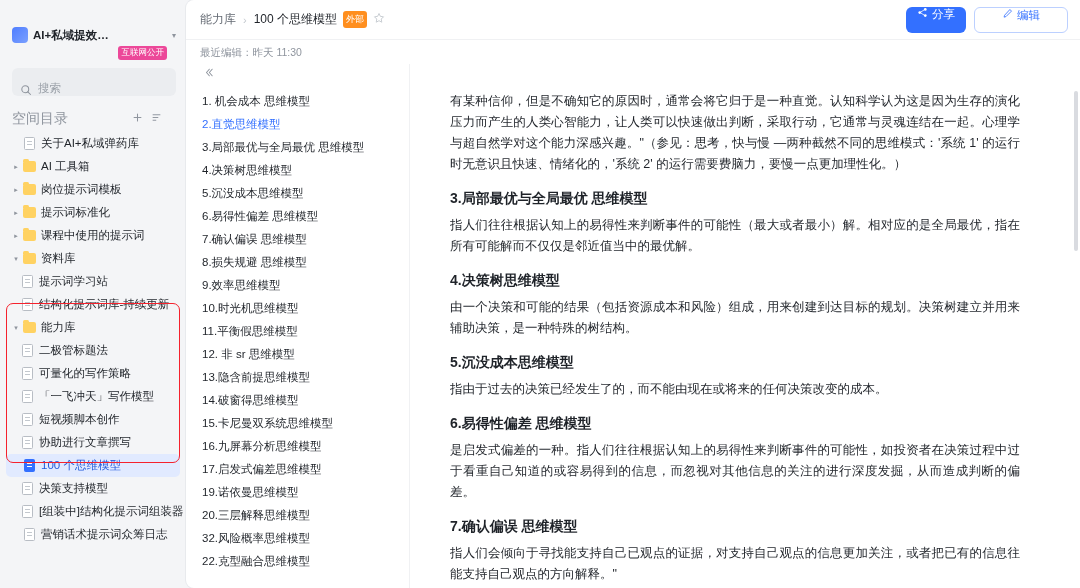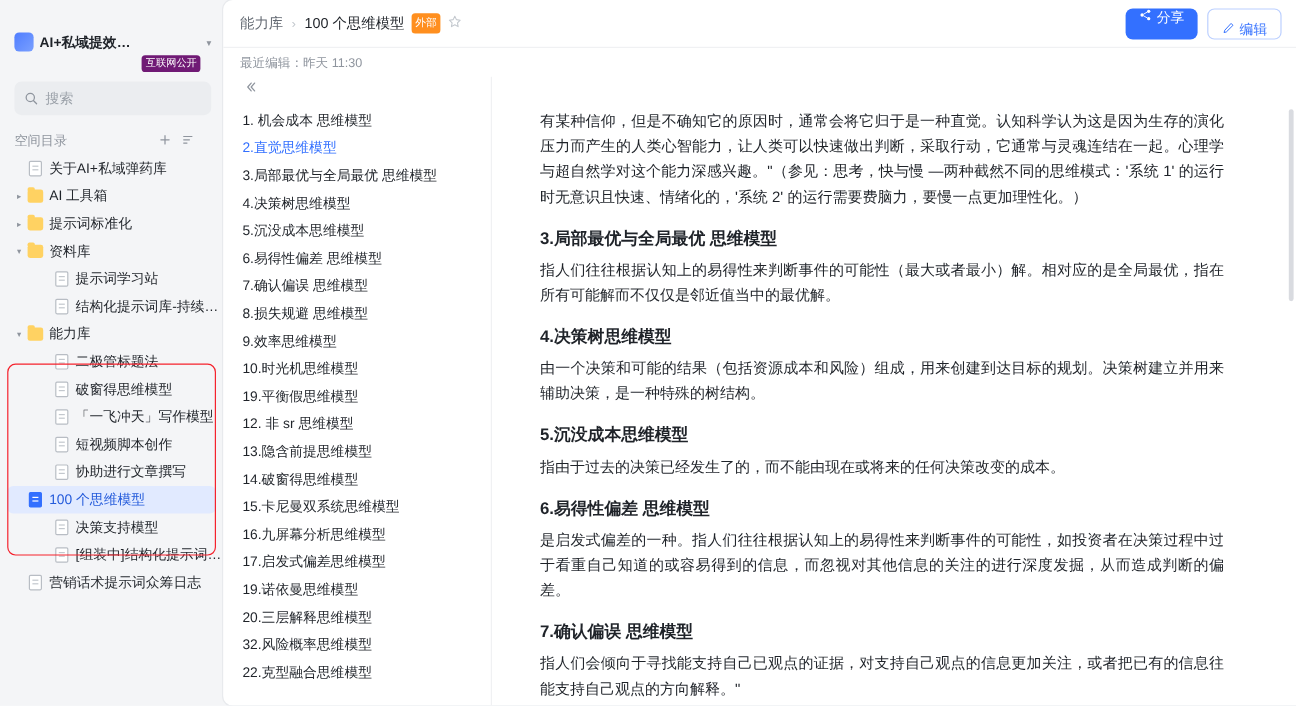--- a/index.html
+++ b/index.html
@@ -45,50 +45,50 @@
     color: #1f2329;
     font-weight: 600;
     white-space: nowrap;
     overflow: hidden;
     text-overflow: ellipsis;
     max-width: 92px;
   }
   .ws-badge {
     font-size: 8.5px;
     color: #fff;
-    background: #701a75;
+    background: #ec4899;
     border-radius: 3px;
     padding: 1px 3px;
     white-space: nowrap;
     flex: 0 0 auto;
     margin-top: 36px;
   }
   .ws-caret {
     margin-left: auto;
     color: #8f959e;
     font-size: 8px;
   }
   .search-box {
     margin: 0 10px 10px 12px;
     height: 28px;
     background: #ebedf0;
     border-radius: 6px;
     display: flex;
-    align-items: center;
+    align-items: flex-end;
     gap: 6px;
     padding: 0 8px;
   }
   .search-box .sicon { color: #8f959e; font-size: 12px; display:flex; }
   .search-box .stxt { color: #9aa0a8; font-size: 11.5px; }
 
   .sec-title {
     display: flex;
     align-items: center;
     padding: 4px 24px 4px 12px;
-    font-size: 11px;
+    font-size: 14px;
     color: #8f959e;
     justify-content: flex-end;
   }
   .sec-title .lbl { font-weight: 400; }
   .sec-title .acts { margin-left:auto; display:flex; gap:8px; color:#8f959e; font-size:12px; }
 
   .tree { flex: 1 1 auto; overflow: hidden; padding-bottom: 4px; }
   .node {
     display: flex;
     align-items: center;
@@ -108,21 +108,21 @@
     width: 15px; flex: 0 0 15px;
     display: flex; align-items: center; justify-content: center;
     margin-right: 4px;
   }
   .node .nlabel {
     overflow: hidden;
     text-overflow: ellipsis;
     white-space: nowrap;
   }
   .node.indent1 { padding-left: 10px; align-items: center; }
-  .node.indent2 { padding-left: 32px; }
+  .node.indent2 { padding-left: 8px; }
   .node.selected {
     background: #e1eaff;
     border-radius: 5px;
     margin: 0 6px 0 6px;
     padding-left: 16px;
   }
   .node.selected .nlabel { color: #245bdb; font-weight: 500; }
 
   .doc-glyph {
     width: 11px; height: 13px;
@@ -197,22 +197,22 @@
   .btn-share {
     background: #3370ff; color: #fff;
     font-size: 11.5px; border-radius: 6px;
     height: 26px; padding: 0 11px;
     display: flex; gap: 4px;
     border: none; cursor: pointer;
   }
   .btn-edit {
     background: #fff; color: #3370ff;
     font-size: 11.5px; border-radius: 6px;
-    height: 26px; padding: 0 11px;
-    display: flex; align-items: flex-end; gap: 4px;
+    height: 26px; padding: 0 27px;
+    display: flex; align-items: flex-start; gap: 4px;
     border: 1px solid #bcd0ff; cursor: pointer;
   }
   .subbar {
     height: 20px; flex: 0 0 20px;
     display: flex; align-items: flex-end;
     padding: 0 14px;
     font-size: 10.5px; color: #8f959e;
   }
 
   .content {
@@ -339,23 +339,37 @@
           <span class="ficon">
             <span class="folder-glyph"></span>
           </span>
           <span class="nlabel">AI 工具箱</span>
         </div>
         <div class="node indent1">
           <span class="arrow">▸</span>
           <span class="ficon">
             <span class="folder-glyph"></span>
           </span>
+          <span class="nlabel">岗位提示词模板</span>
+        </div>
+        <div class="node indent1">
+          <span class="arrow">▸</span>
+          <span class="ficon">
+            <span class="folder-glyph"></span>
+          </span>
           <span class="nlabel">提示词标准化</span>
         </div>
         <div class="node indent1">
+          <span class="arrow">▸</span>
+          <span class="ficon">
+            <span class="folder-glyph"></span>
+          </span>
+          <span class="nlabel">课程中使用的提示词</span>
+        </div>
+        <div class="node indent1">
           <span class="arrow">▾</span>
           <span class="ficon">
             <span class="folder-glyph"></span>
           </span>
           <span class="nlabel">资料库</span>
         </div>
         <div class="node indent2">
           <span class="arrow"></span>
           <span class="ficon">
             <span class="doc-glyph"></span>
@@ -381,21 +395,21 @@
           <span class="ficon">
             <span class="doc-glyph"></span>
           </span>
           <span class="nlabel">二极管标题法</span>
         </div>
         <div class="node indent2">
           <span class="arrow"></span>
           <span class="ficon">
             <span class="doc-glyph"></span>
           </span>
-          <span class="nlabel">破窗得思维模型</span>
+          <span class="nlabel">可量化的写作策略</span>
         </div>
         <div class="node indent2">
           <span class="arrow"></span>
           <span class="ficon">
             <span class="doc-glyph"></span>
           </span>
           <span class="nlabel">「一飞冲天」写作模型</span>
         </div>
         <div class="node indent2">
           <span class="arrow"></span>
@@ -496,21 +510,21 @@
             <div class="toc-item">1. 机会成本 思维模型</div>
             <div class="toc-item active">2.直觉思维模型</div>
             <div class="toc-item">3.局部最优与全局最优 思维模型</div>
             <div class="toc-item">4.决策树思维模型</div>
             <div class="toc-item">5.沉没成本思维模型</div>
             <div class="toc-item">6.易得性偏差 思维模型</div>
             <div class="toc-item">7.确认偏误 思维模型</div>
             <div class="toc-item">8.损失规避 思维模型</div>
             <div class="toc-item">9.效率思维模型</div>
             <div class="toc-item">10.时光机思维模型</div>
-            <div class="toc-item">19.平衡假思维模型</div>
+            <div class="toc-item">11.平衡假思维模型</div>
             <div class="toc-item">12. 非 sr 思维模型</div>
             <div class="toc-item">13.隐含前提思维模型</div>
             <div class="toc-item">14.破窗得思维模型</div>
             <div class="toc-item">15.卡尼曼双系统思维模型</div>
             <div class="toc-item">16.九屏幕分析思维模型</div>
             <div class="toc-item">17.启发式偏差思维模型</div>
             <div class="toc-item">19.诺依曼思维模型</div>
             <div class="toc-item">20.三层解释思维模型</div>
             <div class="toc-item">32.风险概率思维模型</div>
             <div class="toc-item">22.克型融合思维模型</div>

